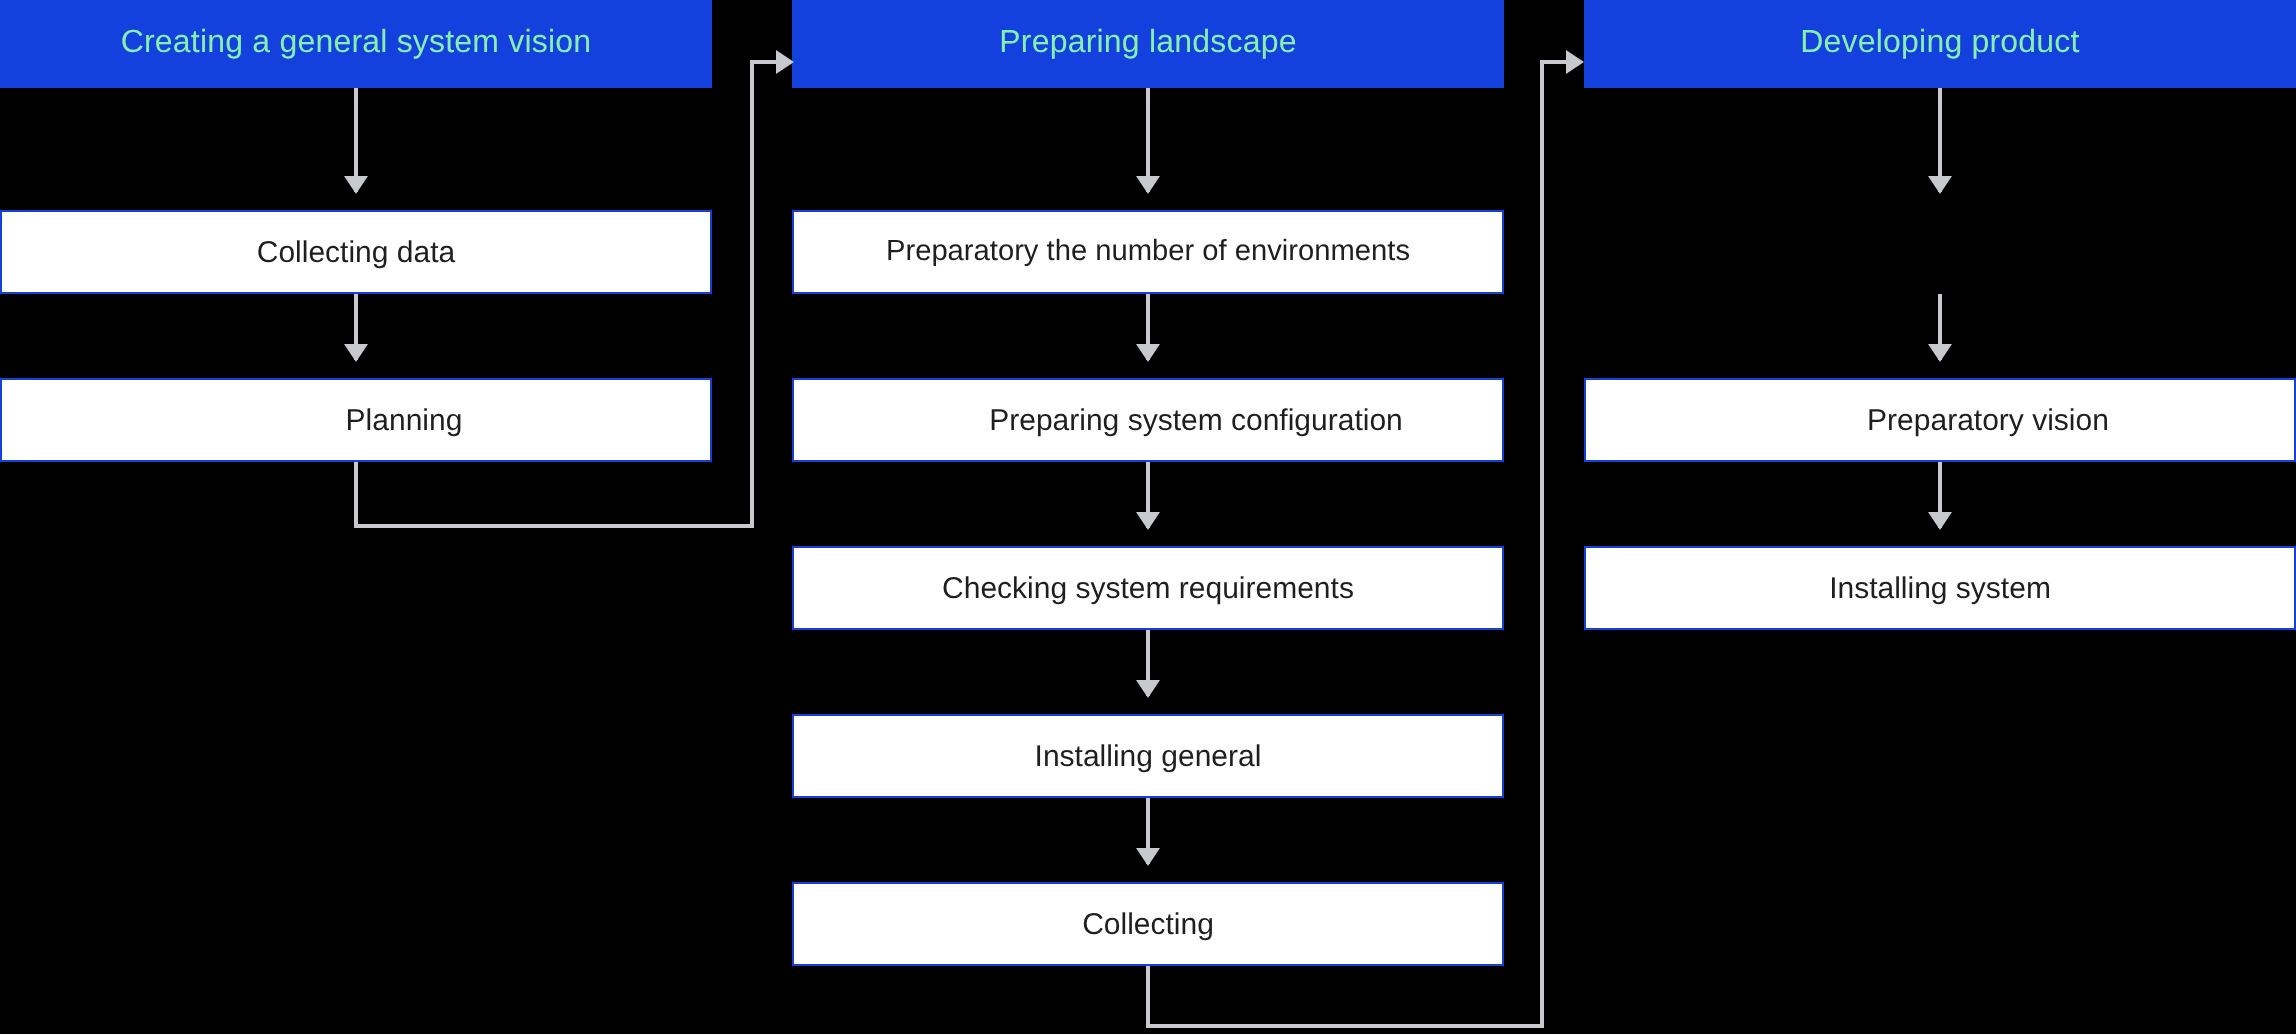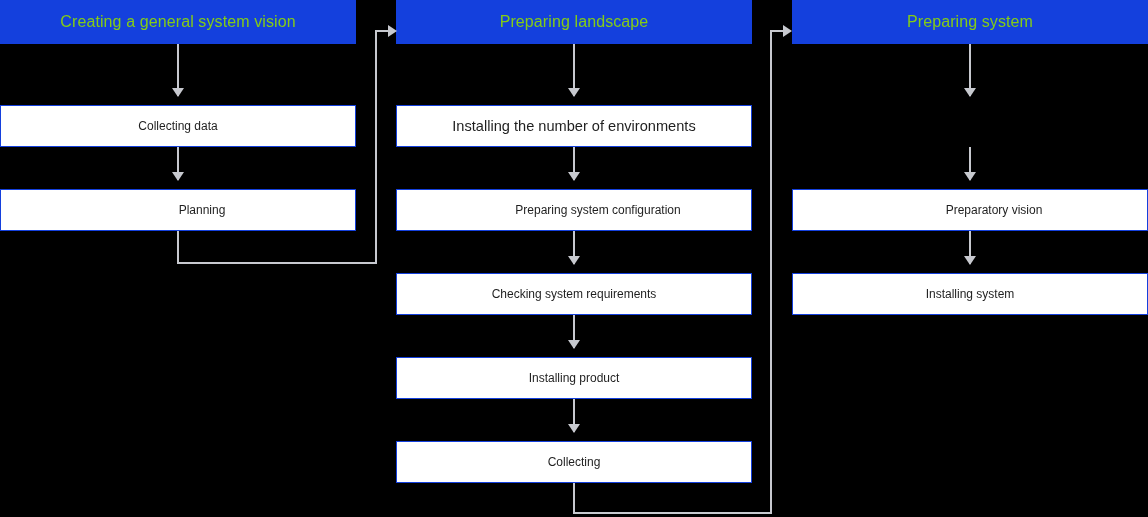--- a/index.html
+++ b/index.html
@@ -35,21 +35,21 @@
     top: 0;
     width: 100%;
     height: 44px;
     background: #1440DD;
     display: flex;
     align-items: center;
     justify-content: center;
     box-sizing: border-box;
   }
   .phase-header .phase-label {
-    color: #84cc16;
+    color: #86efac;
     font-size: 16px;
     line-height: 1;
     letter-spacing: 0.1px;
     white-space: nowrap;
     text-align: center;
   }
 
   
   .step-box {
     position: absolute;
@@ -58,21 +58,21 @@
     height: 42px;
     background: #ffffff;
     border: 1px solid #1440DD;
     box-sizing: border-box;
     display: flex;
     align-items: center;
     justify-content: center;
   }
   .step-box .step-label {
     color: #1f1f1f;
-    font-size: 12px;
+    font-size: 15px;
     line-height: 1;
     white-space: nowrap;
     text-align: center;
   }
   .step-box.tight .step-label { font-size: 14.6px; }
 
   
   .row-1 { top: 105px; }
   .row-2 { top: 189px; padding-left: 48px; }
   .row-3 { top: 273px; }
@@ -152,43 +152,43 @@
       <span class="step-label">Planning</span>
     </div>
   </div>
 
   <div class="column col-2">
     <div class="phase-header">
       <span class="phase-label">Preparing landscape</span>
     </div>
     <div class="v-arrow a-h-r1"></div>
     <div class="step-box row-1 tight">
-      <span class="step-label">Installing the number of environments</span>
+      <span class="step-label">Preparatory the number of environments</span>
     </div>
     <div class="v-arrow a-r1-r2"></div>
     <div class="step-box row-2">
       <span class="step-label">Preparing system configuration</span>
     </div>
     <div class="v-arrow a-r2-r3"></div>
     <div class="step-box row-3">
       <span class="step-label">Checking system requirements</span>
     </div>
     <div class="v-arrow a-r3-r4"></div>
     <div class="step-box row-4">
-      <span class="step-label">Installing product</span>
+      <span class="step-label">Installing general</span>
     </div>
     <div class="v-arrow a-r4-r5"></div>
     <div class="step-box row-5">
       <span class="step-label">Collecting</span>
     </div>
   </div>
 
   <div class="column col-3">
     <div class="phase-header">
-      <span class="phase-label">Preparing system</span>
+      <span class="phase-label">Developing product</span>
     </div>
     <div class="v-arrow a-h-r1"></div>
     <div class="v-arrow a-r1-r2"></div>
     <div class="step-box row-2">
       <span class="step-label">Preparatory vision</span>
     </div>
     <div class="v-arrow a-r2-r3"></div>
     <div class="step-box row-3">
       <span class="step-label">Installing system</span>
     </div>

